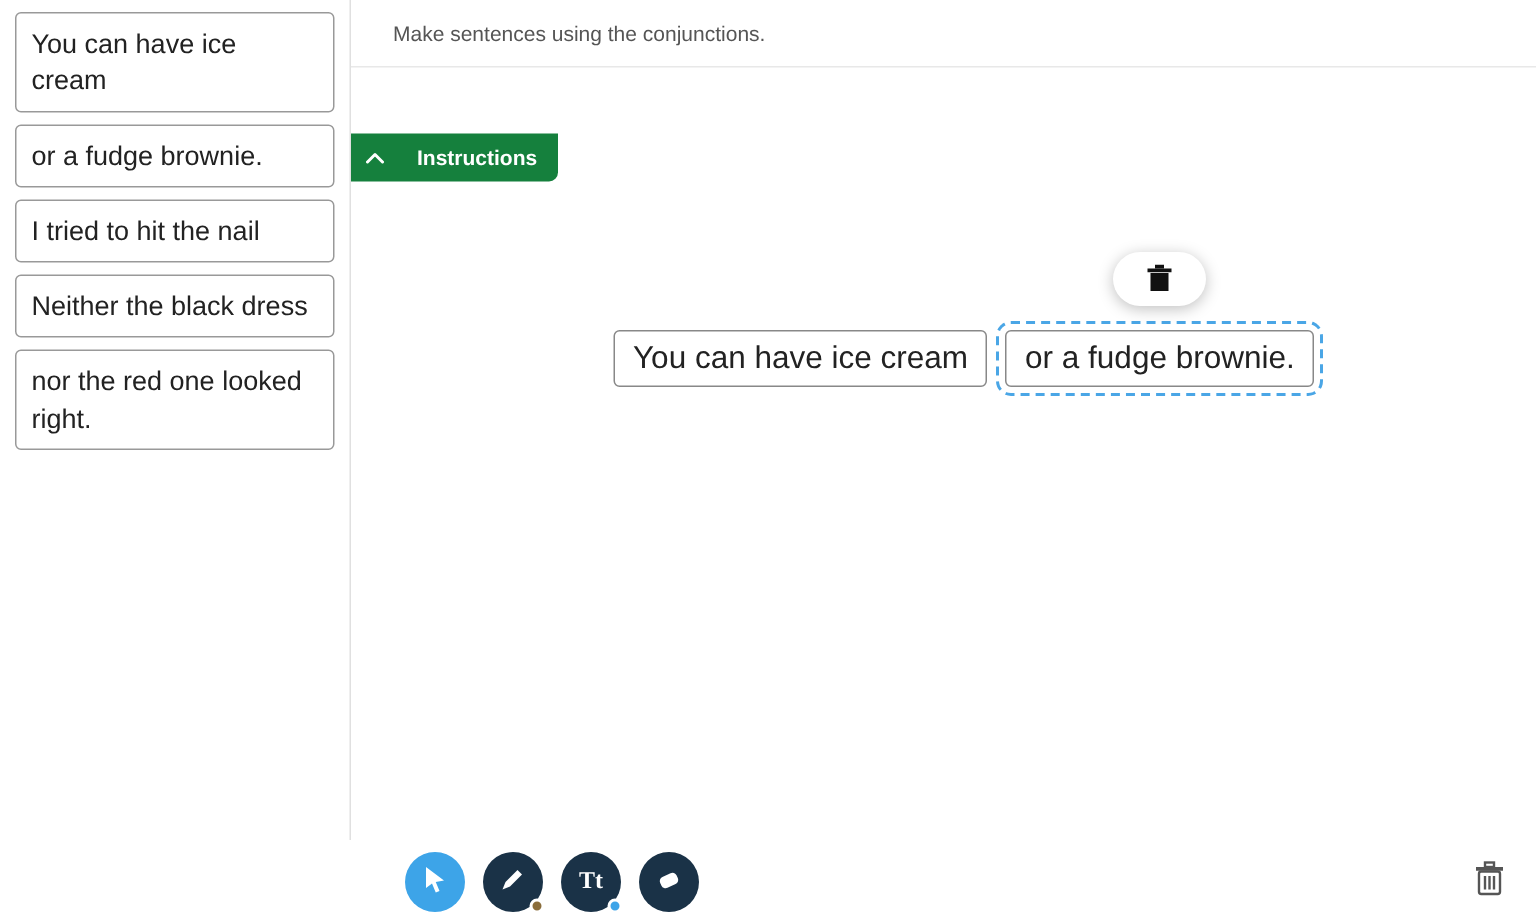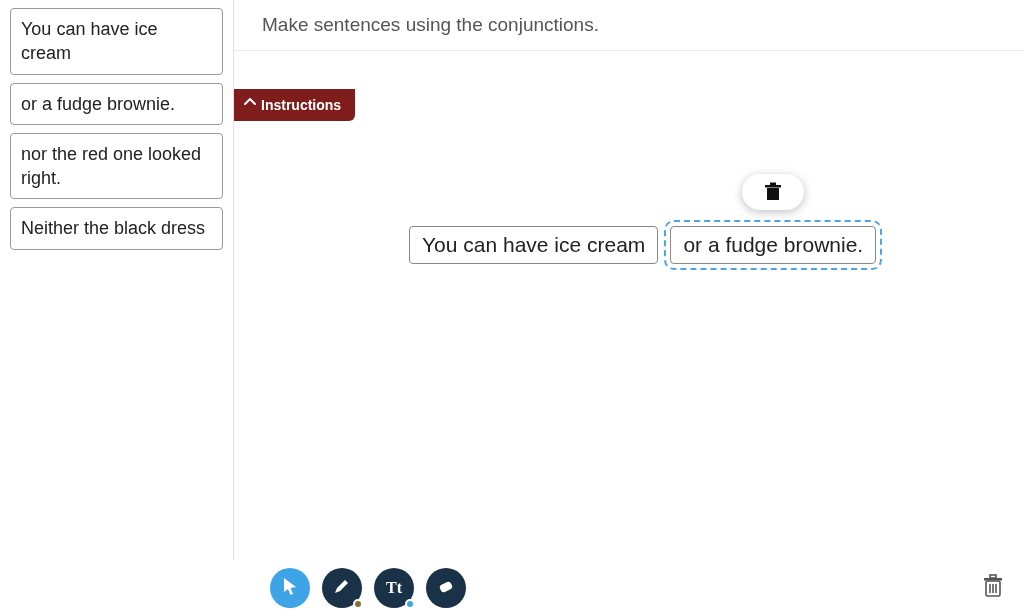--- a/index.html
+++ b/index.html
@@ -38,39 +38,39 @@
       background: #ffffff;
     }
     .main-area {
       flex: 1;
       position: relative;
       display: flex;
       flex-direction: column;
     }
     .instruction-bar {
       padding: 14px 28px;
-      font-size: 19px;
+      font-size: 14px;
       color: #555;
       border-bottom: 1px solid #e8e8e8;
       background: #ffffff;
     }
     .instructions-tab {
       position: absolute;
       left: 0;
       top: 89px;
-      background: #7f1d1d;
+      background: #15803d;
       color: #ffffff;
       font-size: 14px;
       font-weight: 600;
       padding: 8px 14px 8px 10px;
       border-radius: 0 0 6px 0;
       cursor: pointer;
       display: inline-flex;
-      align-items: flex-start;
-      gap: 5px;
+      align-items: flex-end;
+      gap: 22px;
     }
     .instructions-tab .chev {
       font-size: 12px;
       line-height: 1;
     }
     .canvas-area {
       flex: 1;
       position: relative;
     }
     .placed-row {
@@ -157,22 +157,23 @@
     }
   </style>
 </head>
 <body>
 
 <div class="app-container">
 
   <div class="sidebar">
     <div class="phrase-item">You can have ice cream</div>
     <div class="phrase-item">or a fudge brownie.</div>
+    <div class="phrase-item">I tried to hit the nail</div>
+    <div class="phrase-item">Neither the black dress</div>
     <div class="phrase-item">nor the red one looked right.</div>
-    <div class="phrase-item">Neither the black dress</div>
   </div>
 
   <div class="main-area">
     <div class="instruction-bar">Make sentences using the conjunctions.</div>
 
     <div class="instructions-tab">
       <span class="chev">
         <svg width="12" height="10" viewBox="0 0 12 10">
             <path d="M1 7 L6 2 L11 7" stroke="#ffffff" stroke-width="2" fill="none" stroke-linecap="round" stroke-linejoin="round"></path>
           </svg>

